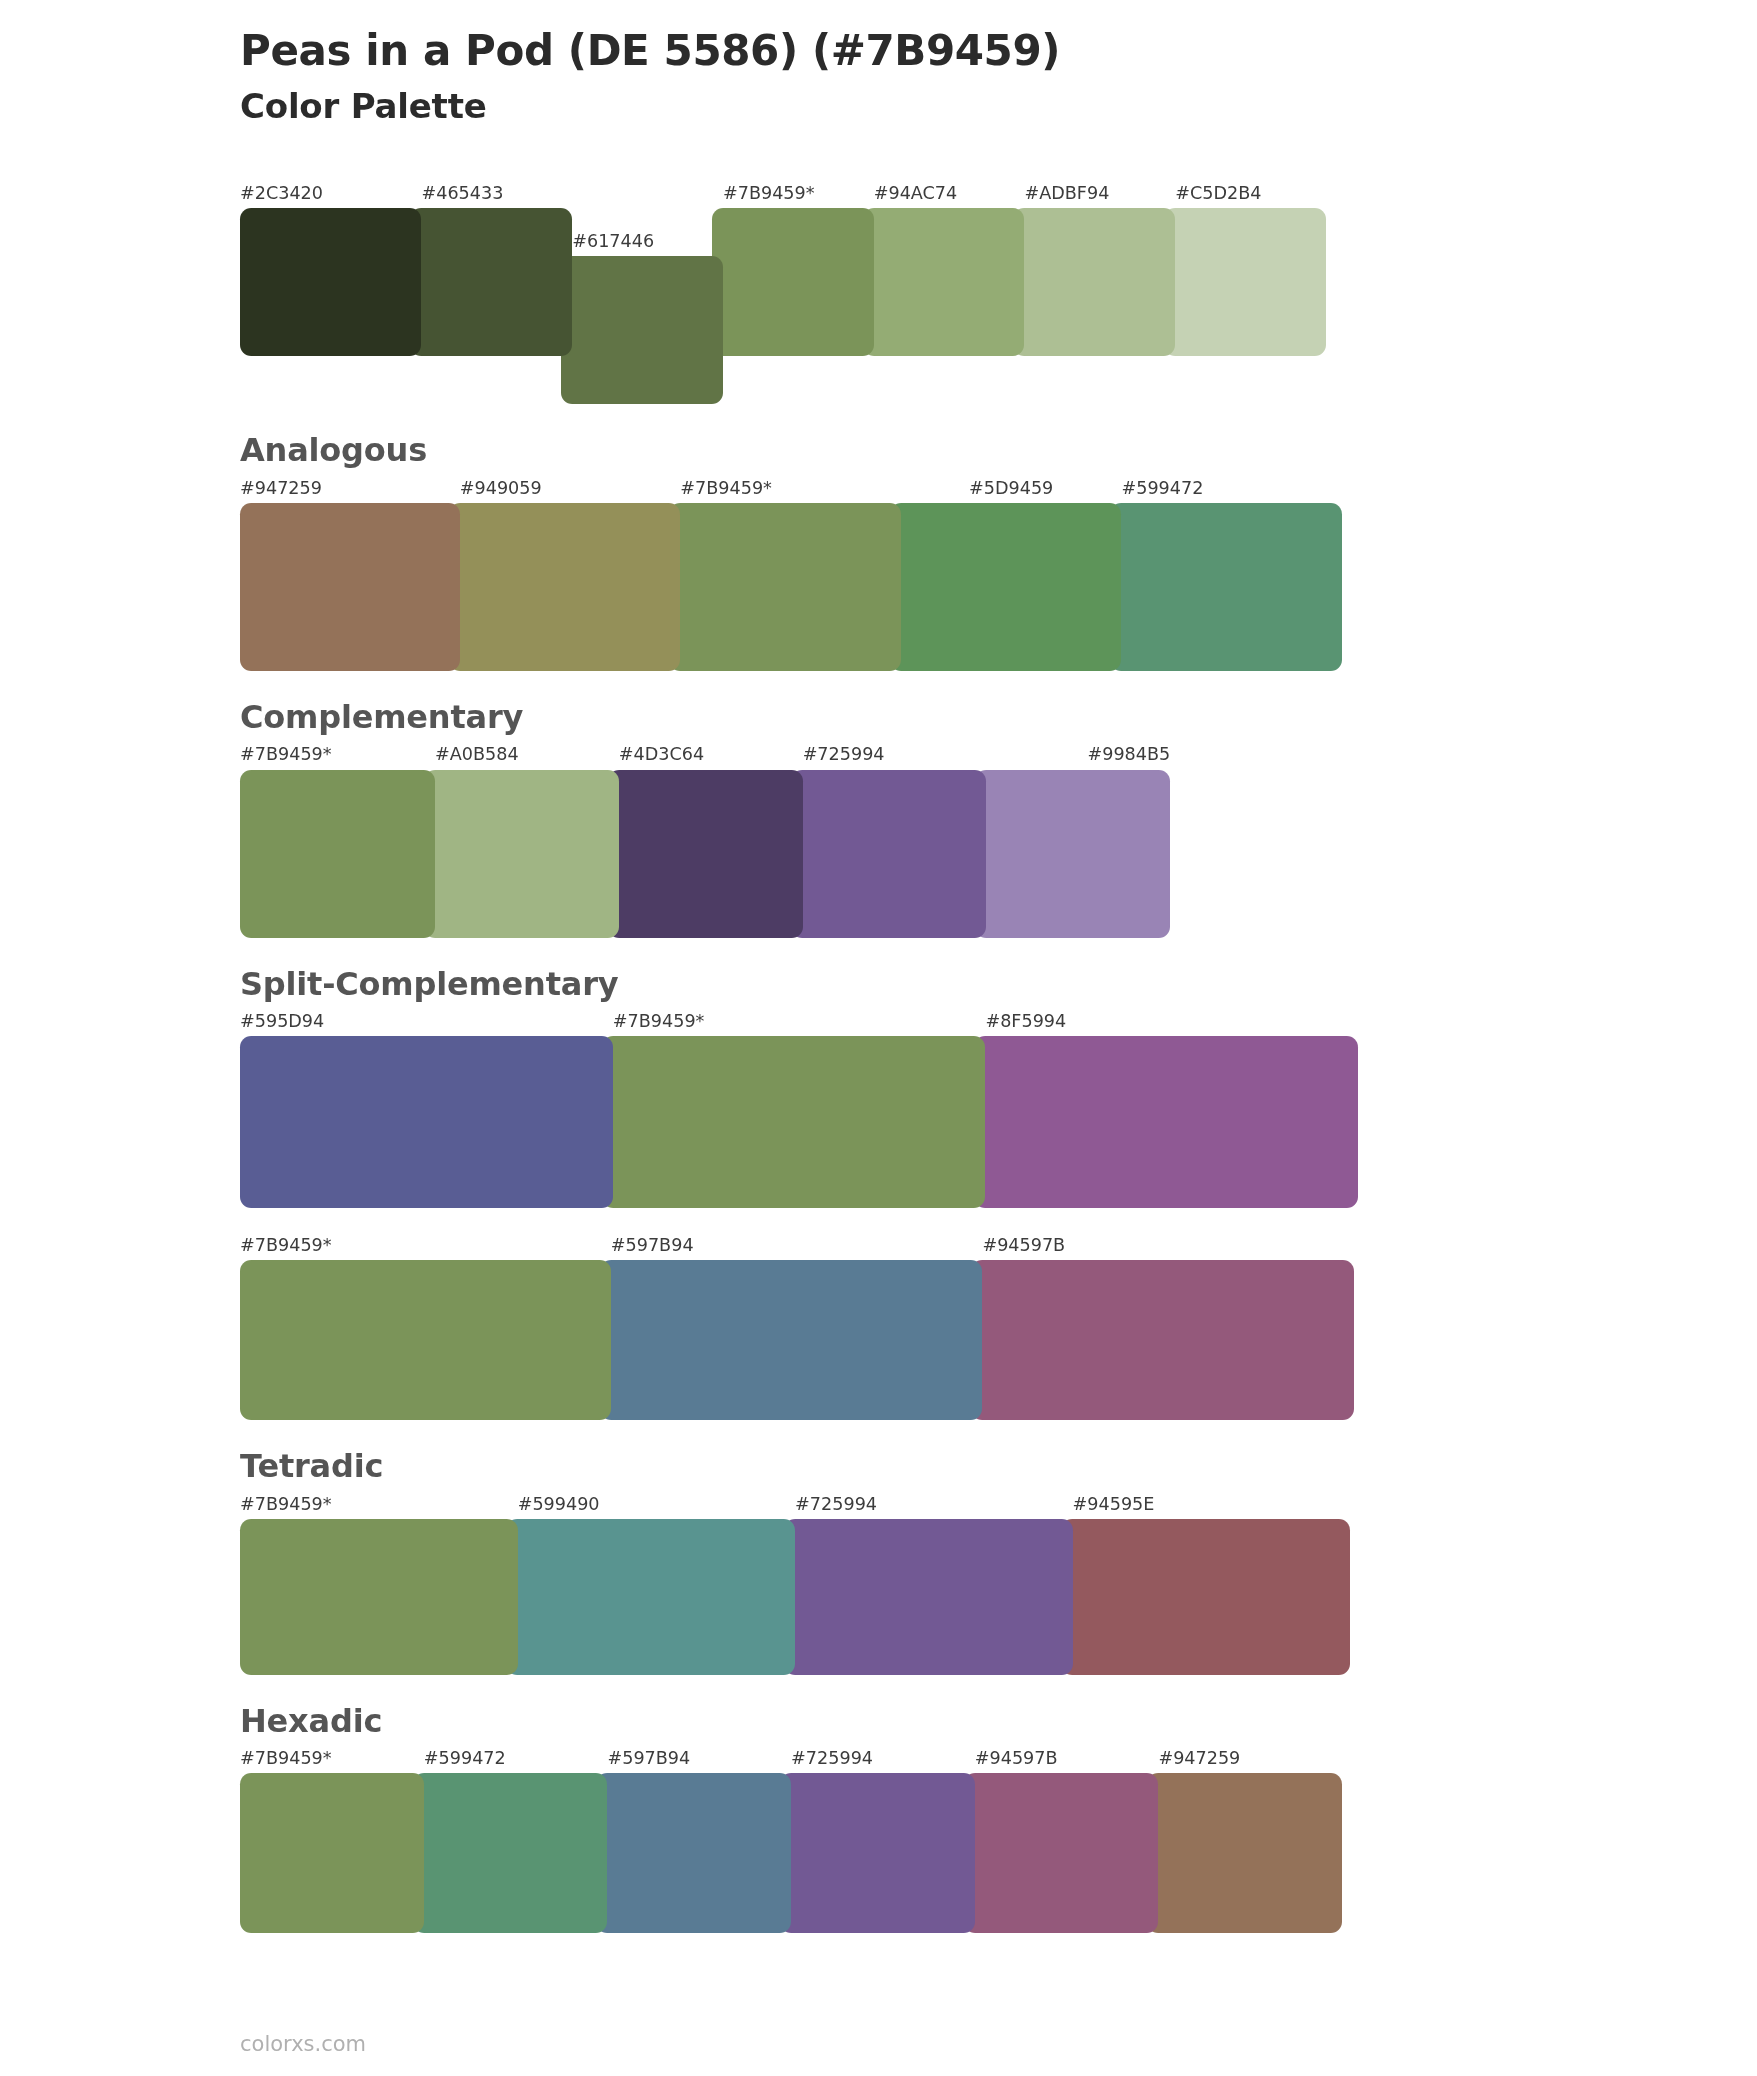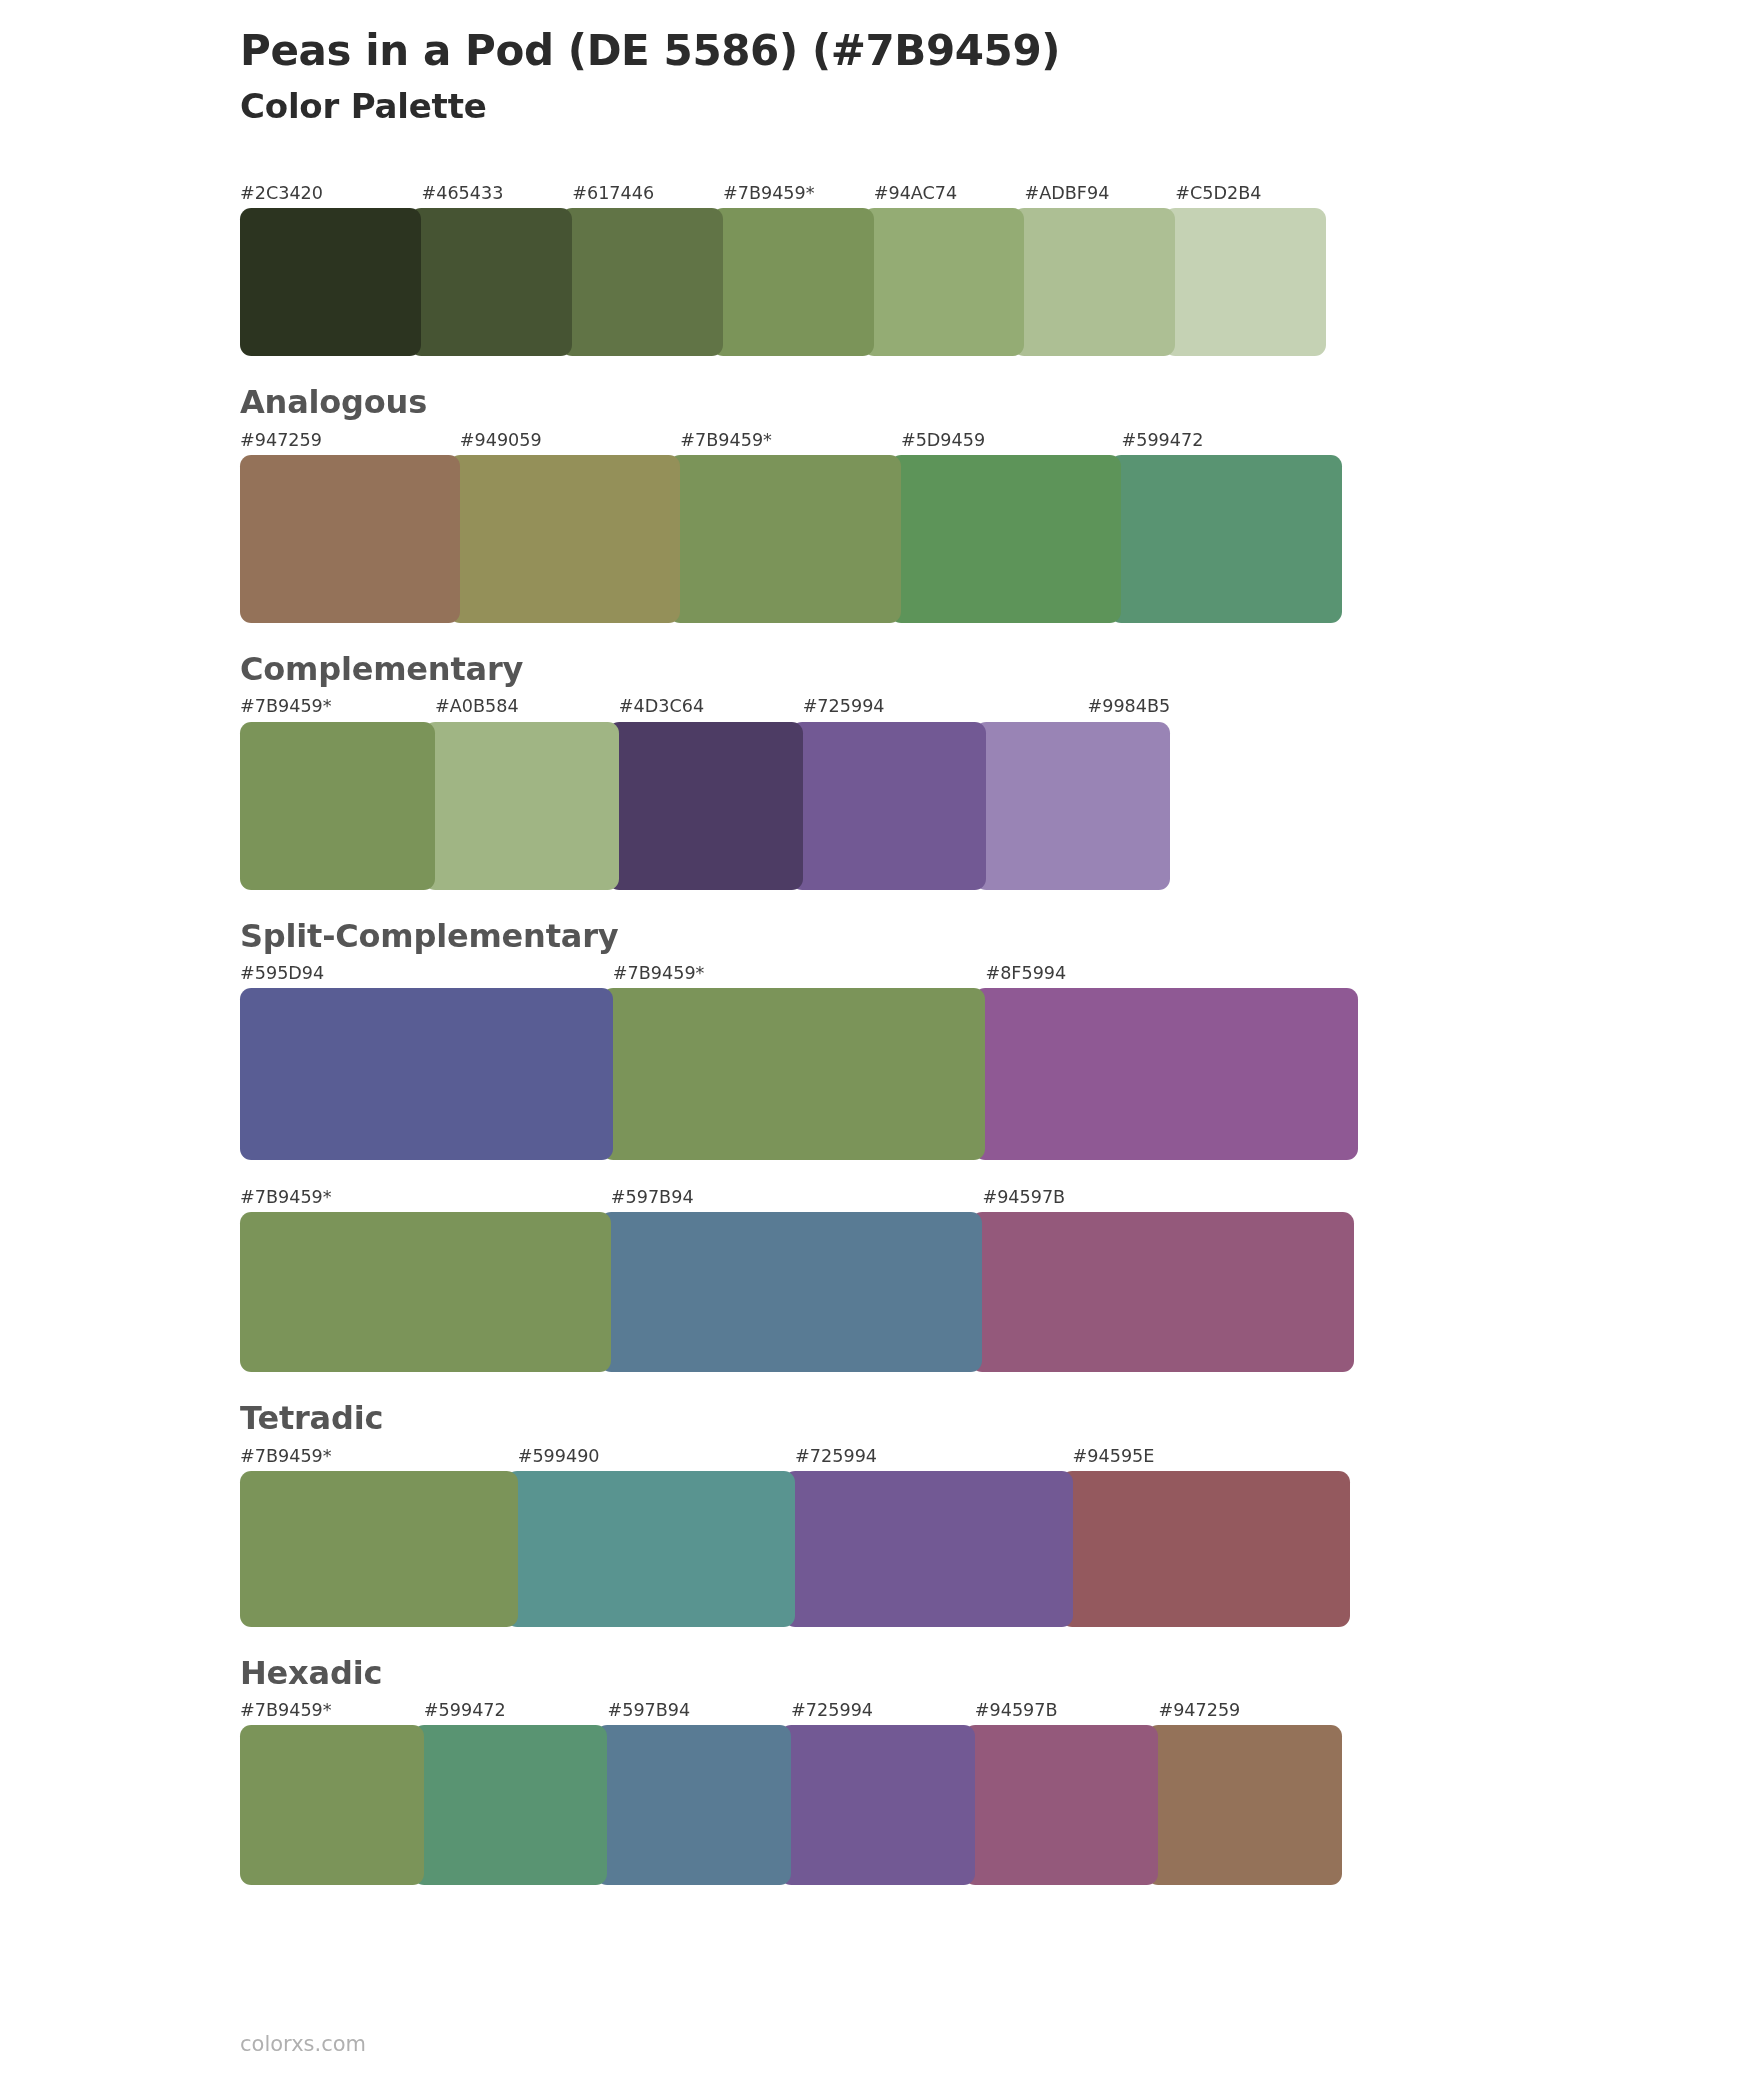--- a/index.html
+++ b/index.html
@@ -128,21 +128,21 @@
       <div class="section sec-mono">
         <div class="swatch-row" style="width: 1086px;">
           <div class="swatch-col" style="width: 186px;">
             <div class="swatch-label">#2C3420</div>
             <div class="swatch-chip" style="background: rgb(44, 52, 32); z-index: 7;"></div>
           </div>
           <div class="swatch-col" style="width: 166px;">
             <div class="swatch-label">#465433</div>
             <div class="swatch-chip" style="background: rgb(70, 84, 51); z-index: 6;"></div>
           </div>
-          <div class="swatch-col" style="width: 166px;">
+          <div class="swatch-col" style="width: 166px; margin-top: 48px;">
             <div class="swatch-label">#617446</div>
             <div class="swatch-chip" style="background: rgb(97, 116, 70); z-index: 5;"></div>
           </div>
           <div class="swatch-col" style="width: 166px;">
             <div class="swatch-label">#7B9459*</div>
             <div class="swatch-chip" style="background: rgb(123, 148, 89); z-index: 4;"></div>
           </div>
           <div class="swatch-col" style="width: 166px;">
             <div class="swatch-label">#94AC74</div>
             <div class="swatch-chip" style="background: rgb(148, 172, 116); z-index: 3;"></div>
@@ -165,21 +165,21 @@
             <div class="swatch-chip" style="background: rgb(148, 114, 89); z-index: 5;"></div>
           </div>
           <div class="swatch-col" style="width: 232px;">
             <div class="swatch-label">#949059</div>
             <div class="swatch-chip" style="background: rgb(148, 144, 89); z-index: 4;"></div>
           </div>
           <div class="swatch-col" style="width: 232px;">
             <div class="swatch-label">#7B9459*</div>
             <div class="swatch-chip" style="background: rgb(123, 148, 89); z-index: 3;"></div>
           </div>
-          <div class="swatch-col" style="width: 232px;">
+          <div class="swatch-col" style="width: 232px; align-items: center;">
             <div class="swatch-label">#5D9459</div>
             <div class="swatch-chip" style="background: rgb(93, 148, 89); z-index: 2;"></div>
           </div>
           <div class="swatch-col" style="width: 232px;">
             <div class="swatch-label">#599472</div>
             <div class="swatch-chip" style="background: rgb(89, 148, 114); z-index: 1;"></div>
           </div>
         </div>
       </div>
       <div class="section sec-comp">

